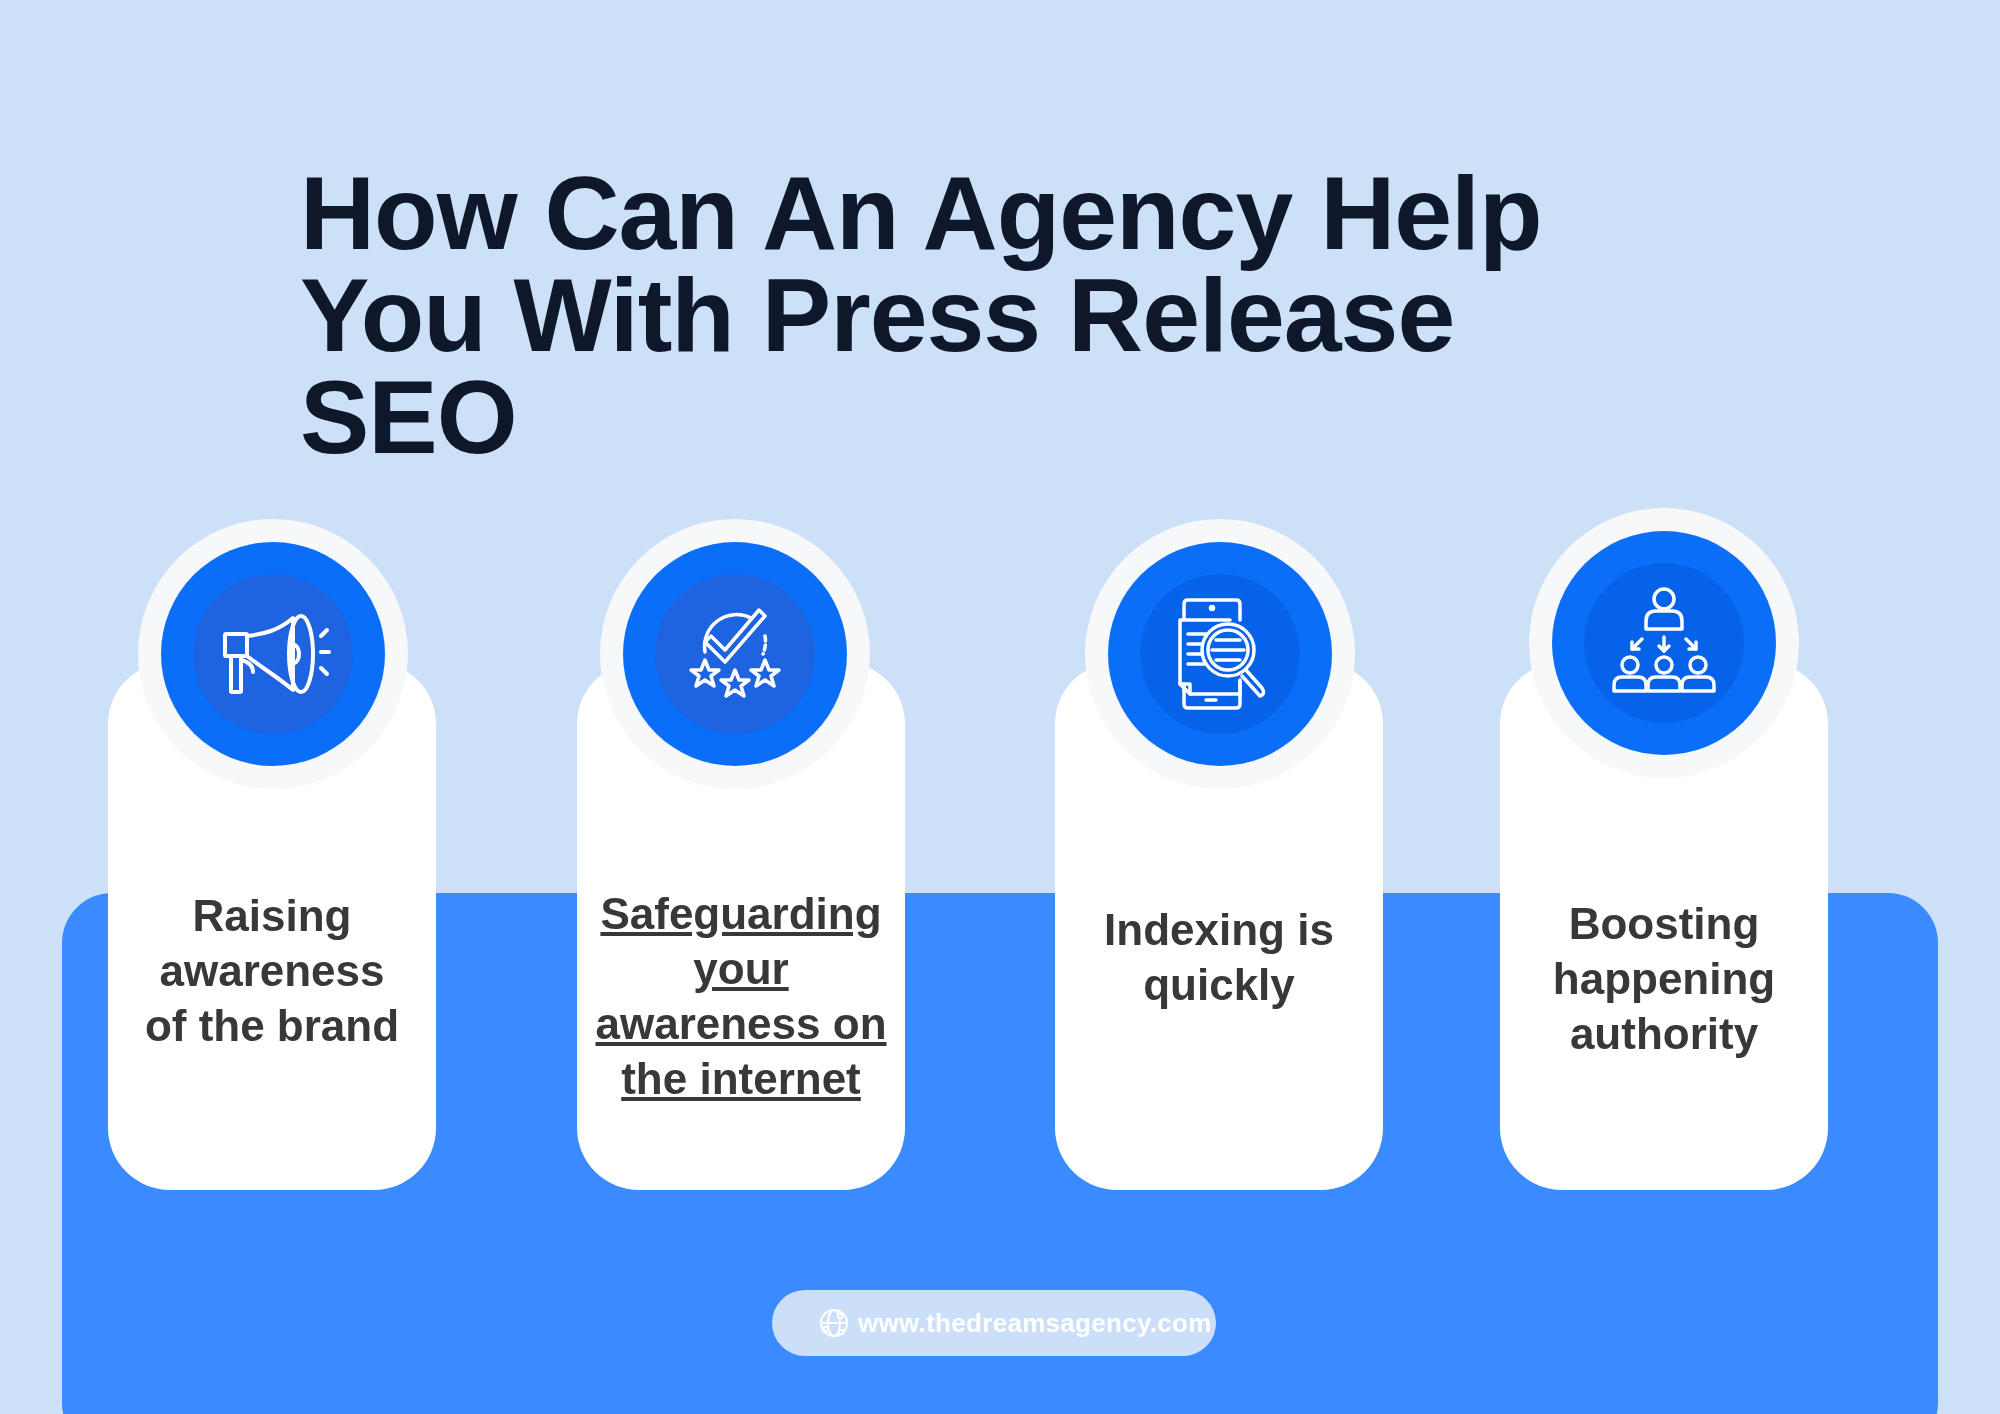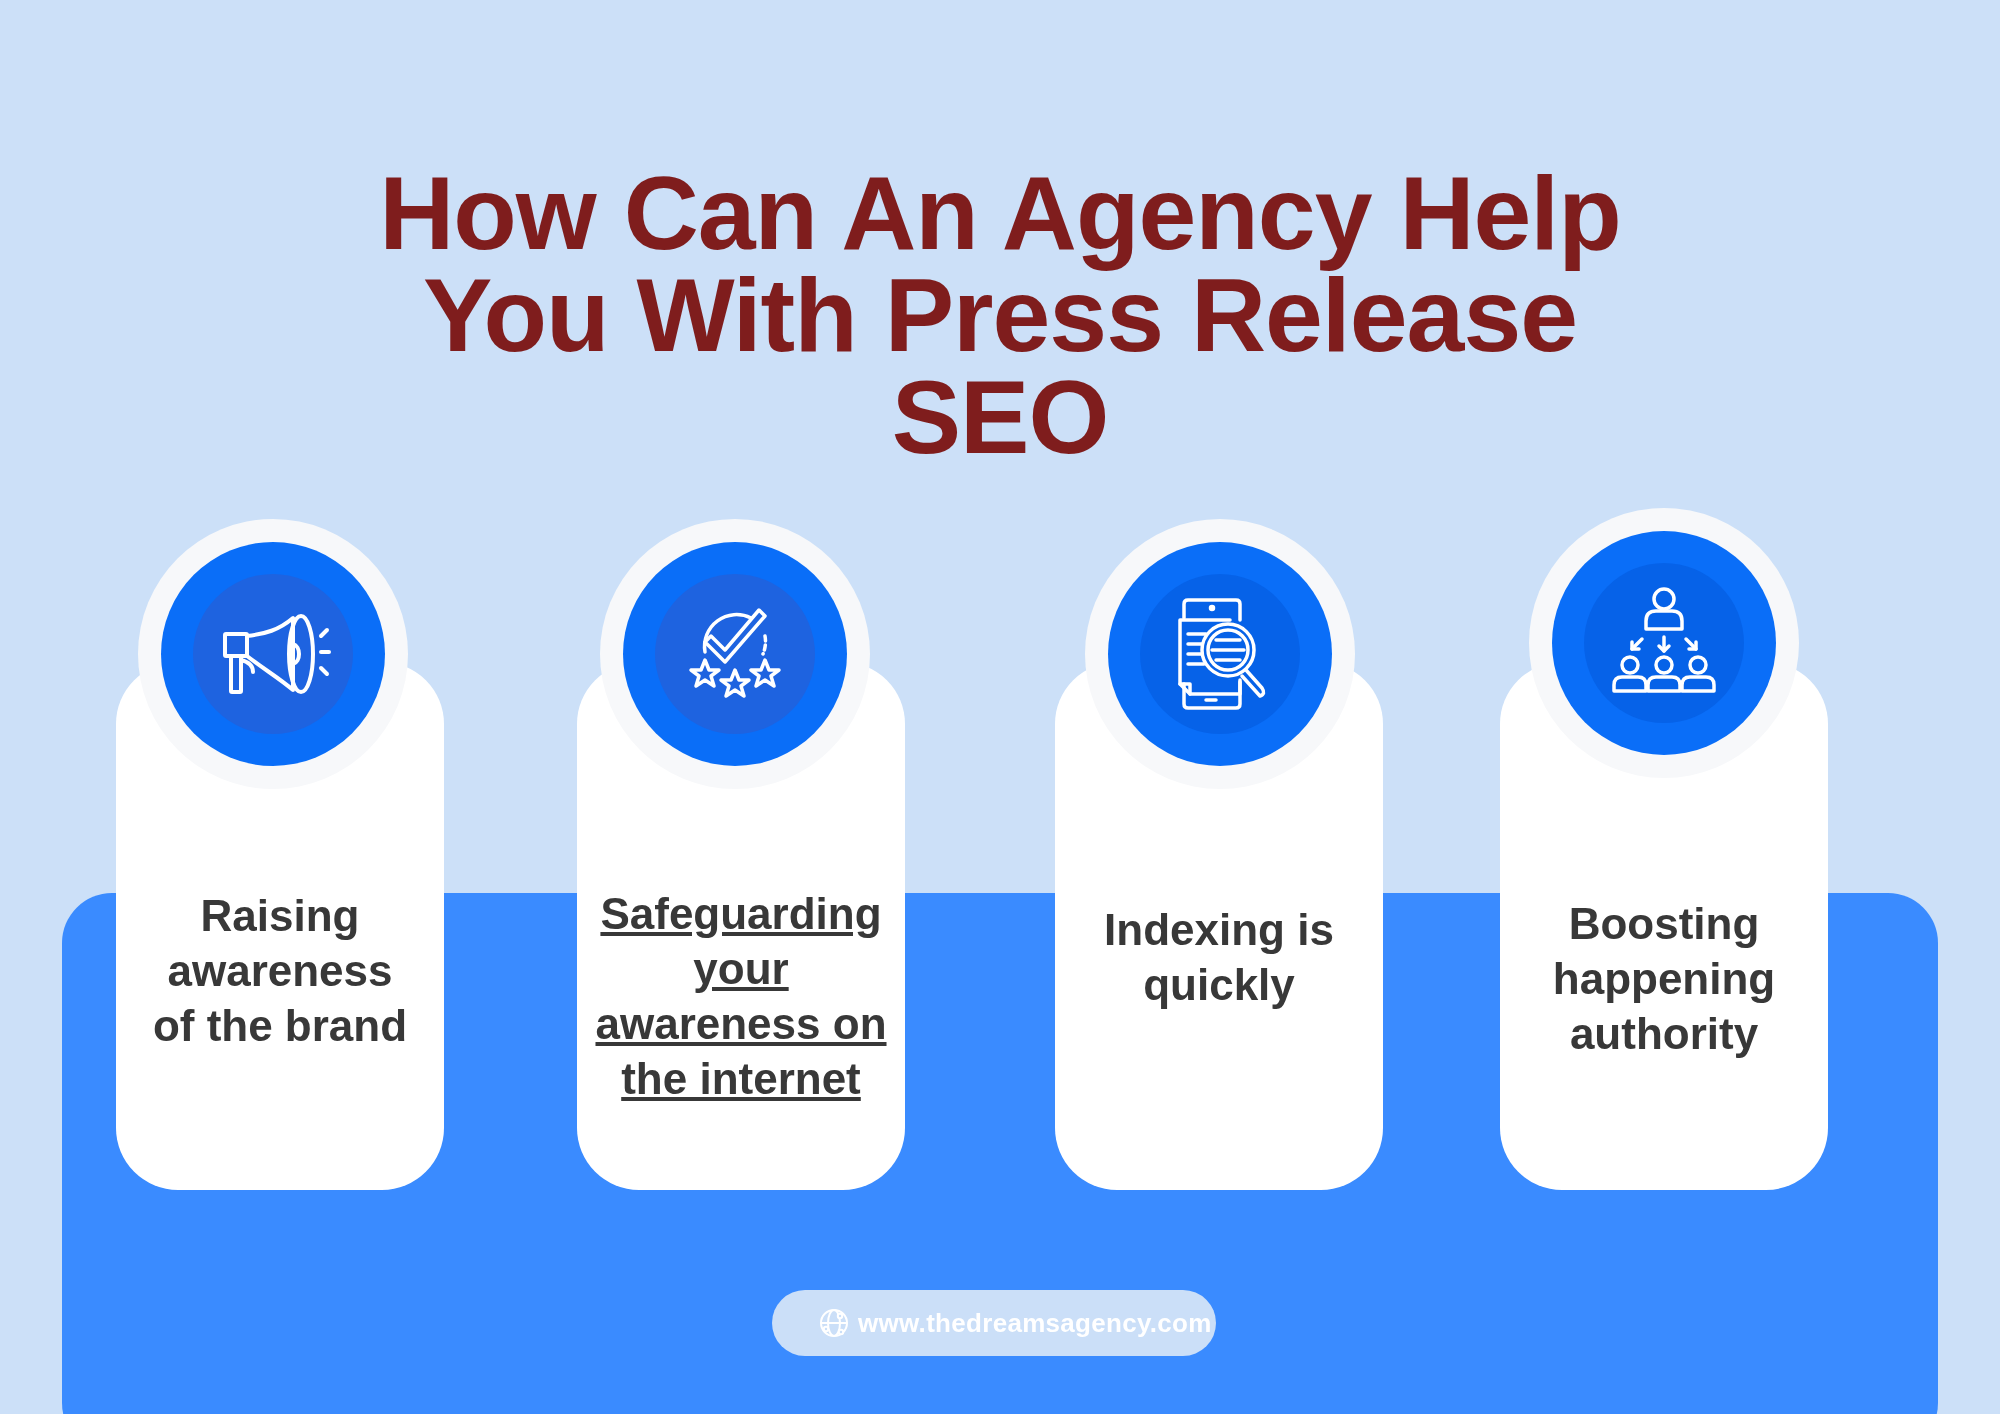--- a/index.html
+++ b/index.html
@@ -3,21 +3,21 @@
   <meta charset="utf-8">
   <style>
     html, body { margin: 0; padding: 0; }
     body {
       width: 2000px; height: 1414px; position: relative; overflow: hidden;
       background: #cce0f8;
       font-family: "Liberation Sans", "DejaVu Sans", sans-serif;
     }
     .title {
       position: absolute; left: 300px; top: 92px; width: 1400px;
-      text-align: center; color: #7f1d1d;
+      color: #0f172a;
       font-size: 104px; font-weight: 700; line-height: 102px;
       letter-spacing: -1px;
     }
     .title span { display: block; }
     .band {
       position: absolute; left: 62px; top: 893px; width: 1876px; height: 560px;
       background: #3a8bff; border-radius: 50px;
     }
     .card {
       position: absolute; top: 662px; width: 328px; height: 528px;
@@ -56,21 +56,21 @@
 <body>
 
 <h1 class="title">
   <span>How Can An Agency Help</span>
   <span>You With Press Release</span>
   <span>SEO</span>
 </h1>
 
 <div class="band"></div>
 
-<div class="card" style="left:108px;margin-left:8px;">
+<div class="card" style="left:108px;">
   <div class="card-text" style="top:226px;">
     <span>Raising</span>
     <span>awareness</span>
     <span>of the brand</span>
   </div>
 </div>
 
 <div class="card" style="left:577px;">
   <div class="card-text" style="top:224px;text-decoration:underline;">
     <span>Safeguarding</span>

